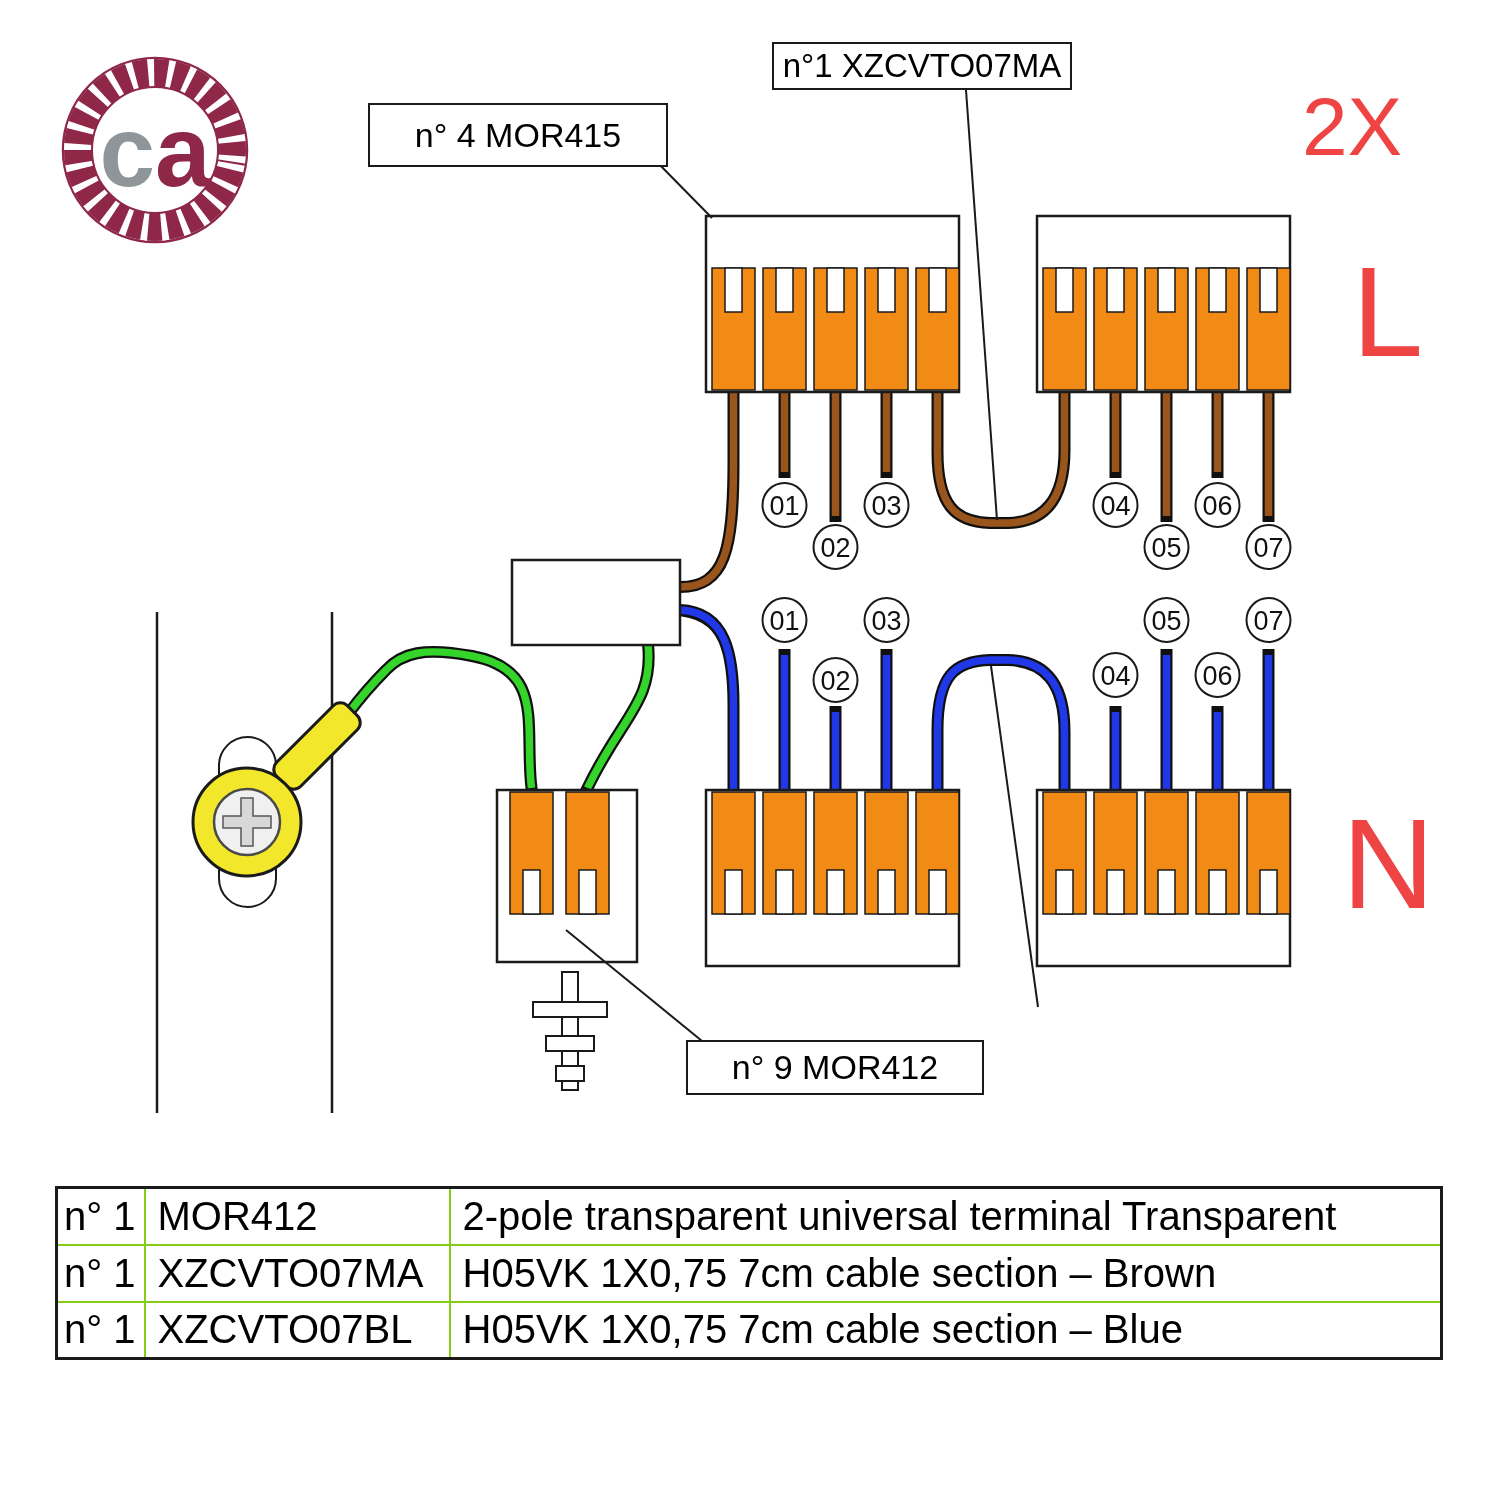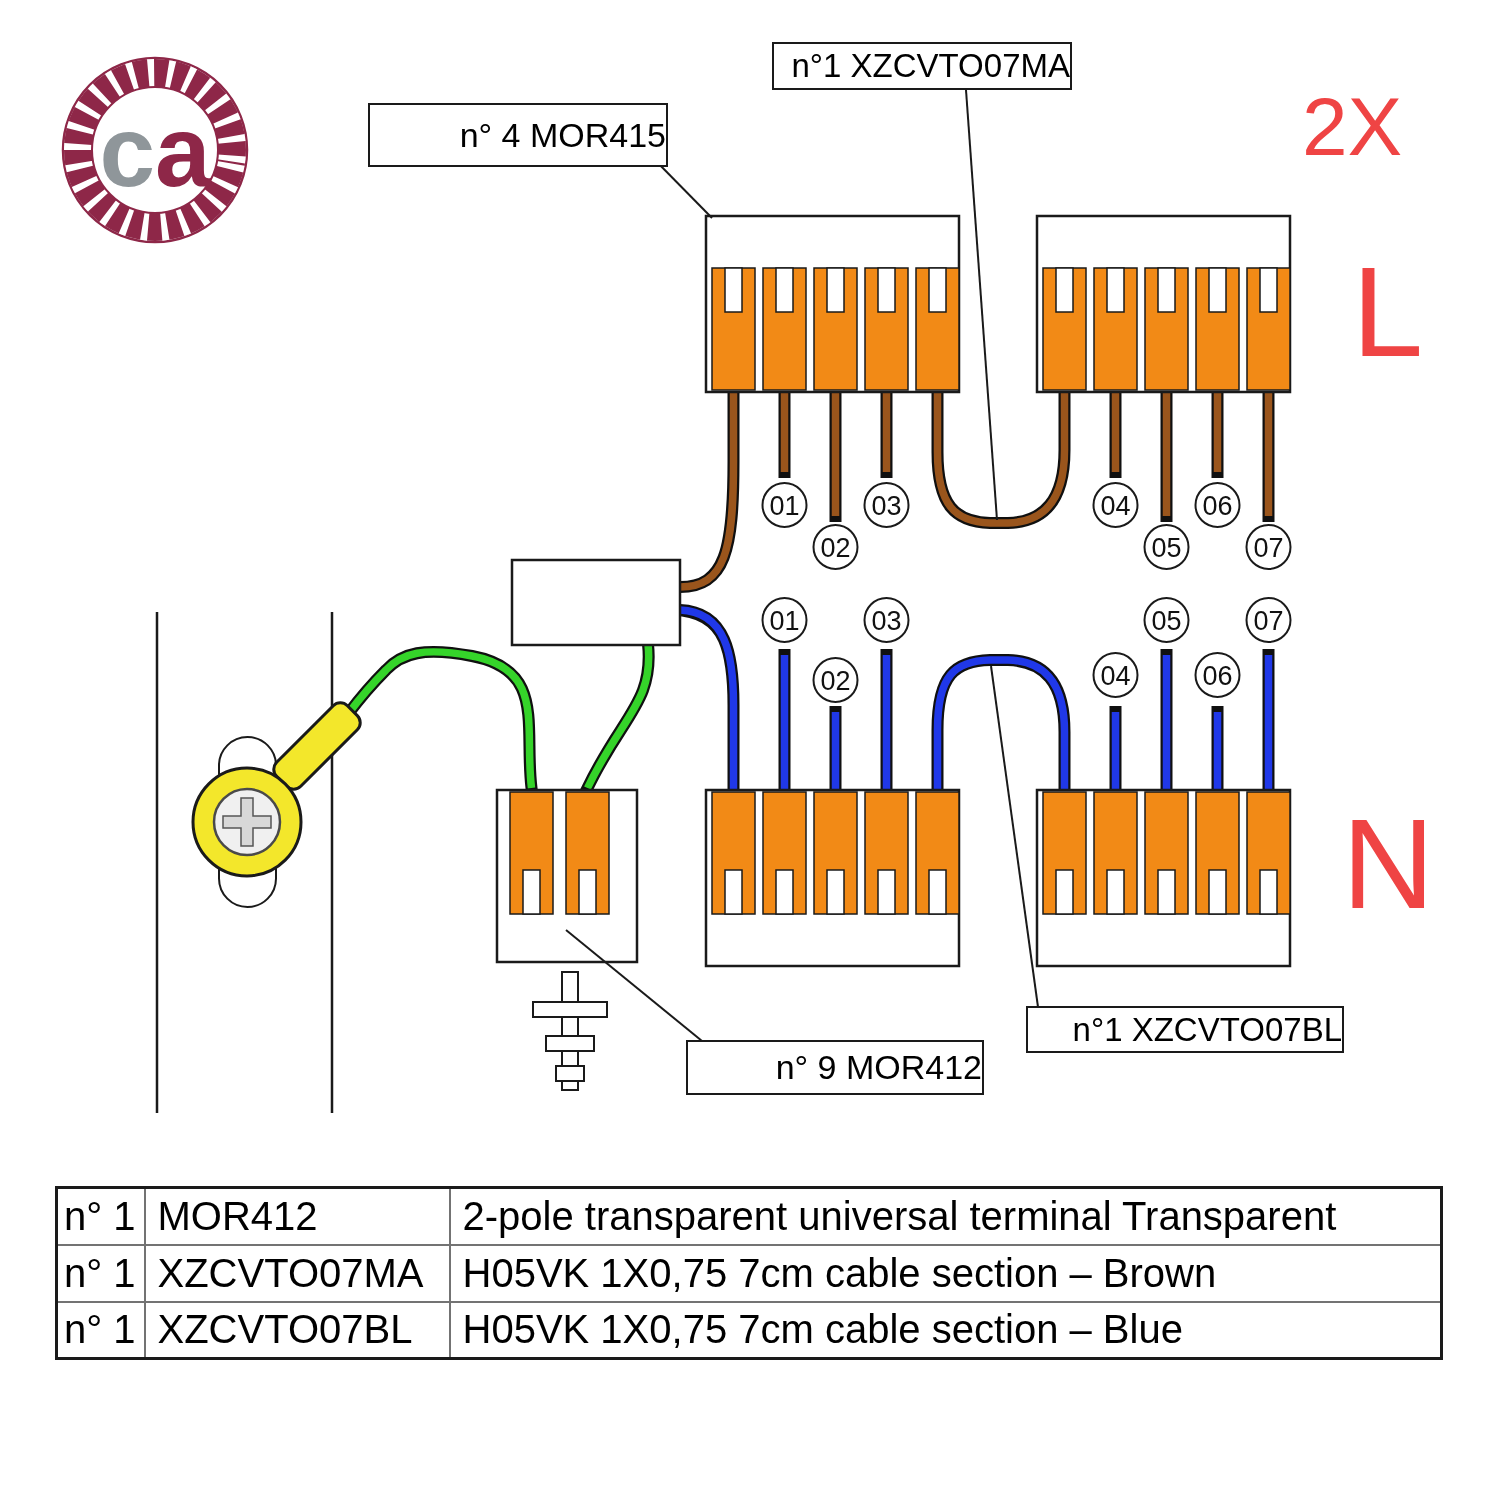--- a/index.html
+++ b/index.html
@@ -18,26 +18,26 @@
   .core-green{stroke:var(--wire_green,#35D42A)}
   .leader{stroke:#1a1a1a;stroke-width:2;fill:none}
   .wall{stroke:#1a1a1a;stroke-width:2.5;fill:none}
   .esym{fill:#fff;stroke:#1a1a1a;stroke-width:2}
   .lug-yellow{fill:var(--lug_yellow,#F3E72B);stroke:#1a1a1a;stroke-width:3}
   .badge circle{fill:#fff;stroke:#1a1a1a;stroke-width:2}
   .badge text{font-size:27px;fill:#111;text-anchor:middle;dominant-baseline:central;font-family:"Liberation Sans",sans-serif}
   .logo-text{font-size:100px;font-weight:bold;font-family:"Liberation Sans",sans-serif}
 
   
-  .callout{position:absolute;background:#fff;border:2px solid #1a1a1a;display:flex;align-items:center;justify-content:flex-end;font-size:34px;white-space:nowrap;z-index:5}
+  .callout{position:absolute;background:#fff;border:2px solid #1a1a1a;display:flex;align-items:center;justify-content:center;font-size:34px;white-space:nowrap;z-index:5}
   .callout.small{font-size:33px}
   .big-letter{position:absolute;line-height:1;color:#ef4444;z-index:4}
 
   table.bom{position:absolute;left:55px;top:1186px;width:1388px;border-collapse:collapse;table-layout:fixed;border:3px solid #1a1a1a;font-size:40px;z-index:5;background:#fff}
-  table.bom td{border:2px solid #737373;height:57px;padding:0 12px;white-space:nowrap;overflow:hidden;vertical-align:middle}
+  table.bom td{border:2px solid #84cc16;height:57px;padding:0 12px;white-space:nowrap;overflow:hidden;vertical-align:middle}
   table.bom td.qty{padding:0 6px}
 </style>
 </head>
 <body>
 
 <div class="canvas">
 
   <svg class="diagram" width="1500" height="1499" viewBox="0 0 1500 1499">
     <defs>
       <g id="pole-top">
@@ -266,23 +266,20 @@
   </svg>
 
   <div class="callout" style="left:368px;top:103px;width:300px;height:64px">
       <span>n° 4 MOR415</span>
     </div>
   <div class="callout small" style="left:772px;top:42px;width:300px;height:48px">
       <span>n°1 XZCVTO07MA</span>
     </div>
   <div class="callout" style="left:686px;top:1040px;width:298px;height:55px">
       <span>n° 9 MOR412</span>
-    </div>
-  <div class="callout small" style="left:1026px;top:1006px;width:318px;height:47px">
-      <span>n°1 XZCVTO07BL</span>
     </div>
 
   <div class="big-letter" style="left:1302px;top:86px;font-size:82px">2X</div>
   <div class="big-letter" style="left:1352px;top:248px;font-size:128px">L</div>
   <div class="big-letter" style="left:1342px;top:800px;font-size:128px">N</div>
 
   <table class="bom">
     <colgroup>
         <col style="width:88px">
         <col style="width:305px">

